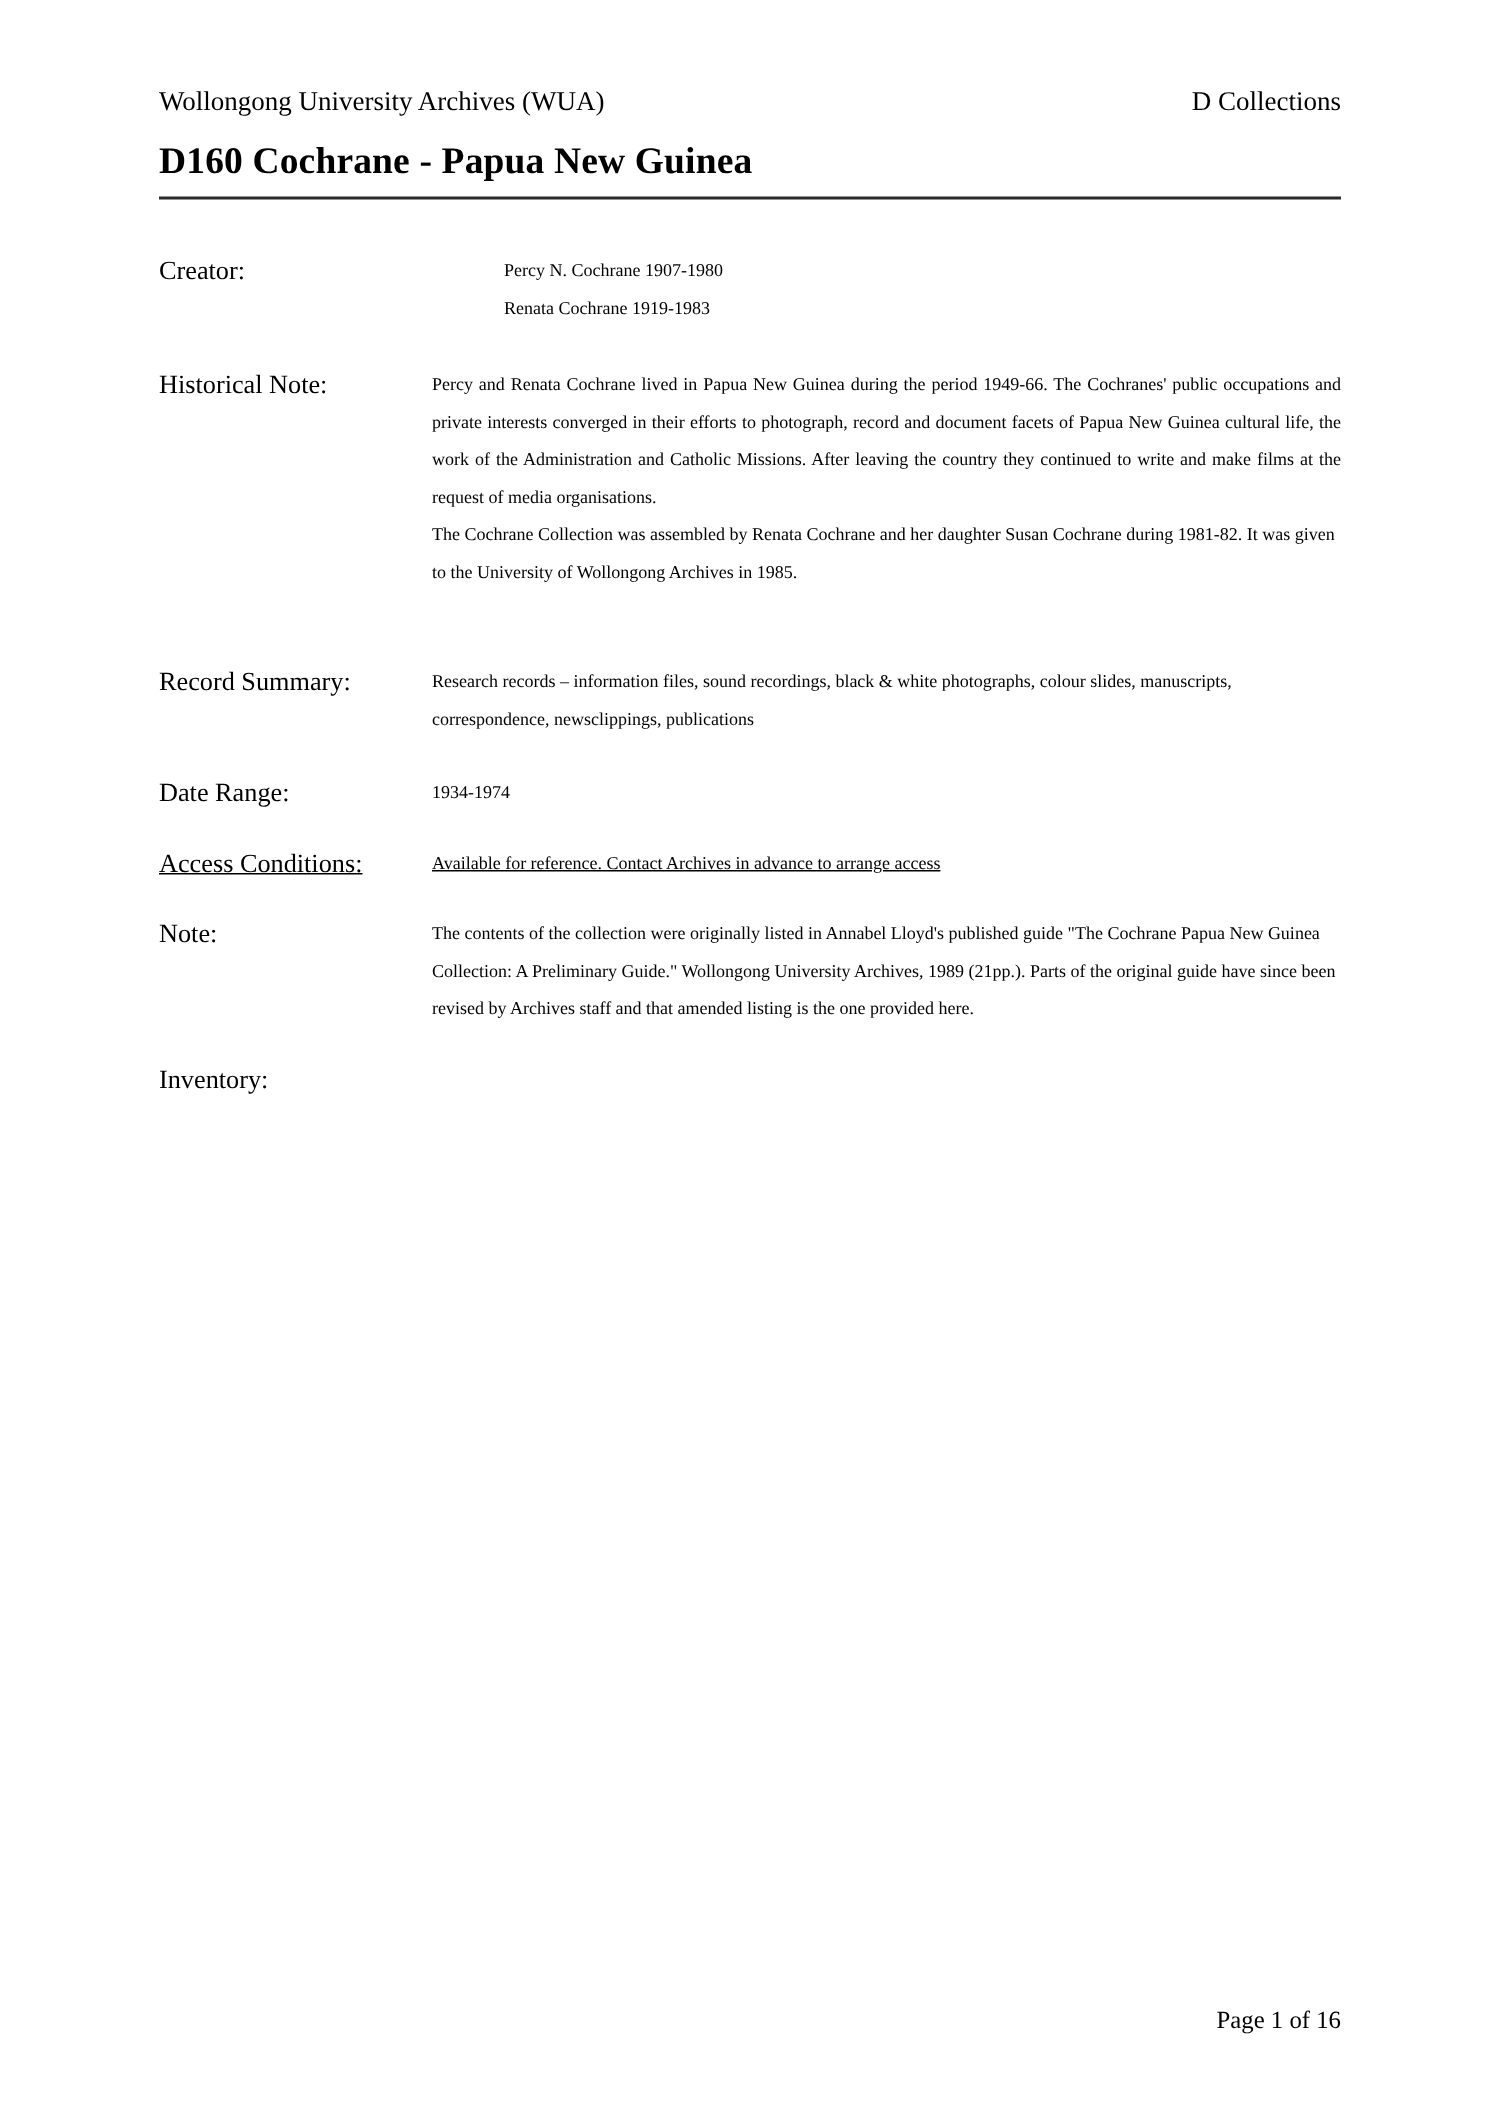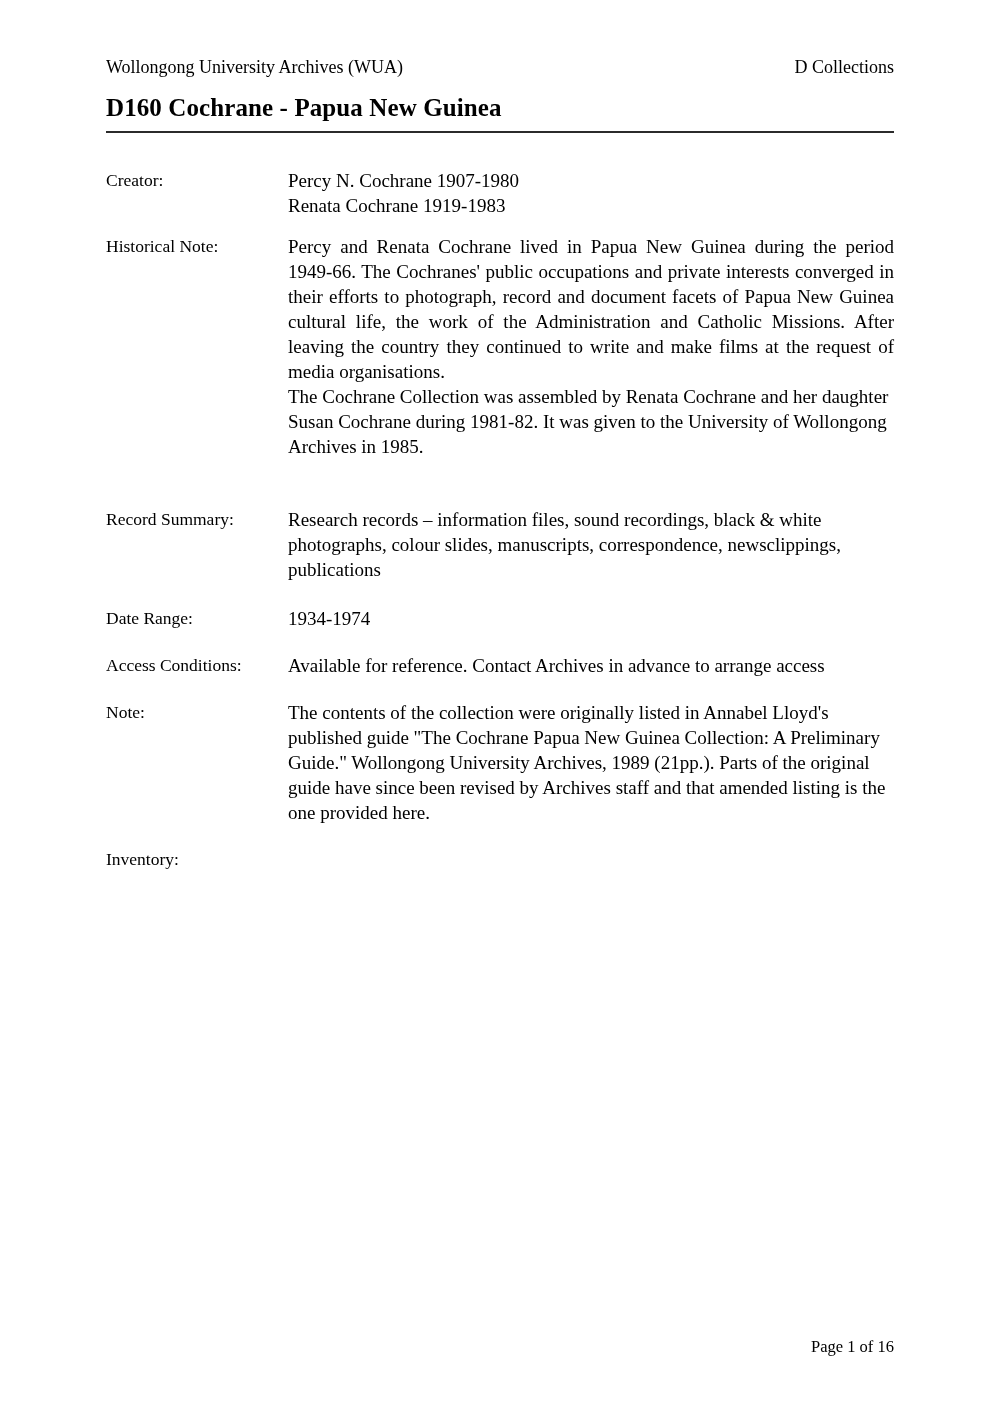--- a/index.html
+++ b/index.html
@@ -78,45 +78,45 @@
   .field-label {
     flex: 0 0 182px;
     width: 182px;
     font-size: 17.5px;
     line-height: 25px;
     white-space: nowrap;
   }
 
   .field-value {
     flex: 1 1 auto;
-    font-size: 19px;
+    font-size: 12px;
     line-height: 25px;
     text-align: justify;
     text-justify: inter-word;
     hyphens: none;
   }
   .field-value p {
     margin: 0;
     text-align: justify;
   }
   .field-value p:last-child { text-align: left; }
   .field-value .line {
     display: block;
     text-align: left;
   }
   .field-value.plain,
   .field-value.plain p { text-align: left; }
 
   
-  .gap-creator     { margin-bottom: 16px; }
+  .gap-creator     { margin-bottom: 26px; gap: 48px; }
   .gap-historical  { margin-bottom: 48px; }
   .gap-summary     { margin-bottom: 24px; }
   .gap-daterange   { margin-bottom: 22px; }
   .gap-quantity    { margin-bottom: 22px; }
-  .gap-access      { margin-bottom: 22px; }
+  .gap-access      { margin-bottom: 22px; text-decoration: underline; }
   .gap-note        { margin-bottom: 22px; }
 
   
   .page-footer {
     position: absolute;
     left: 106px;
     top: 1337px;
     width: 788px;
     text-align: right;
     font-size: 16.5px;

